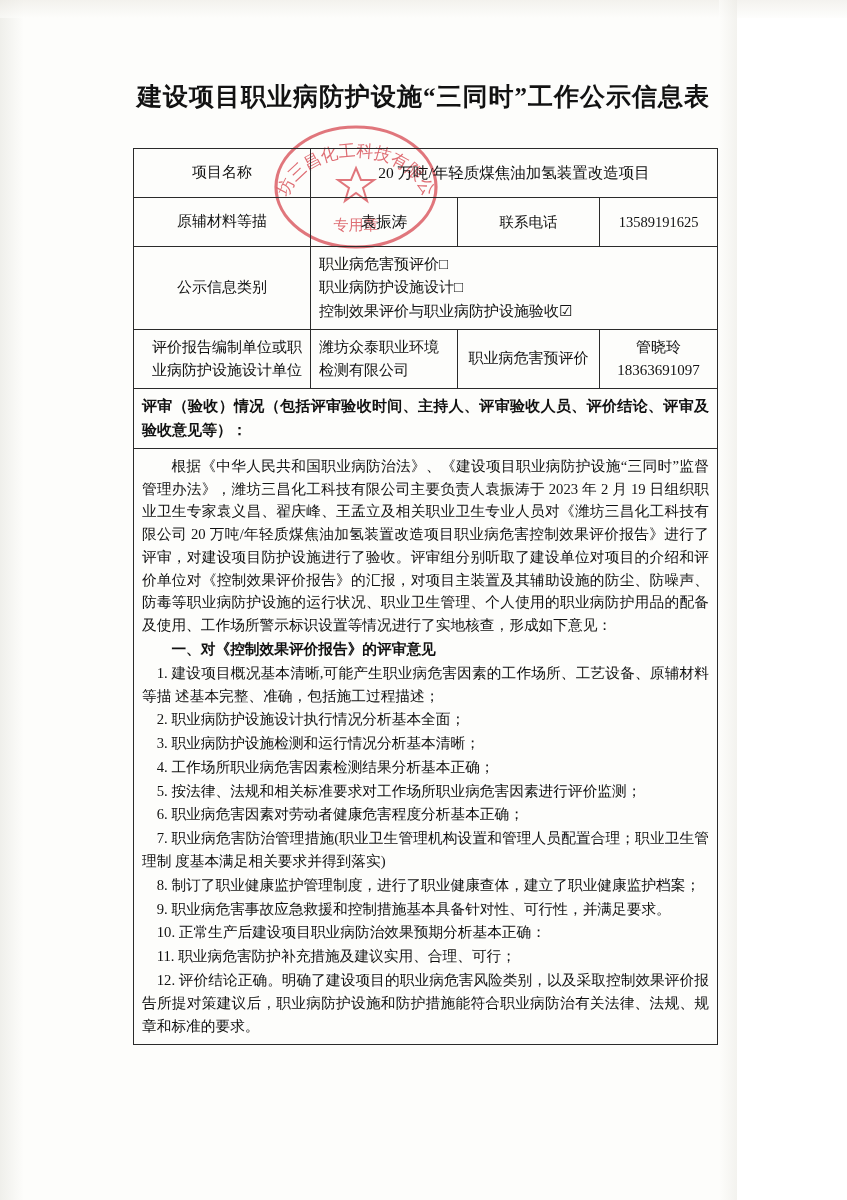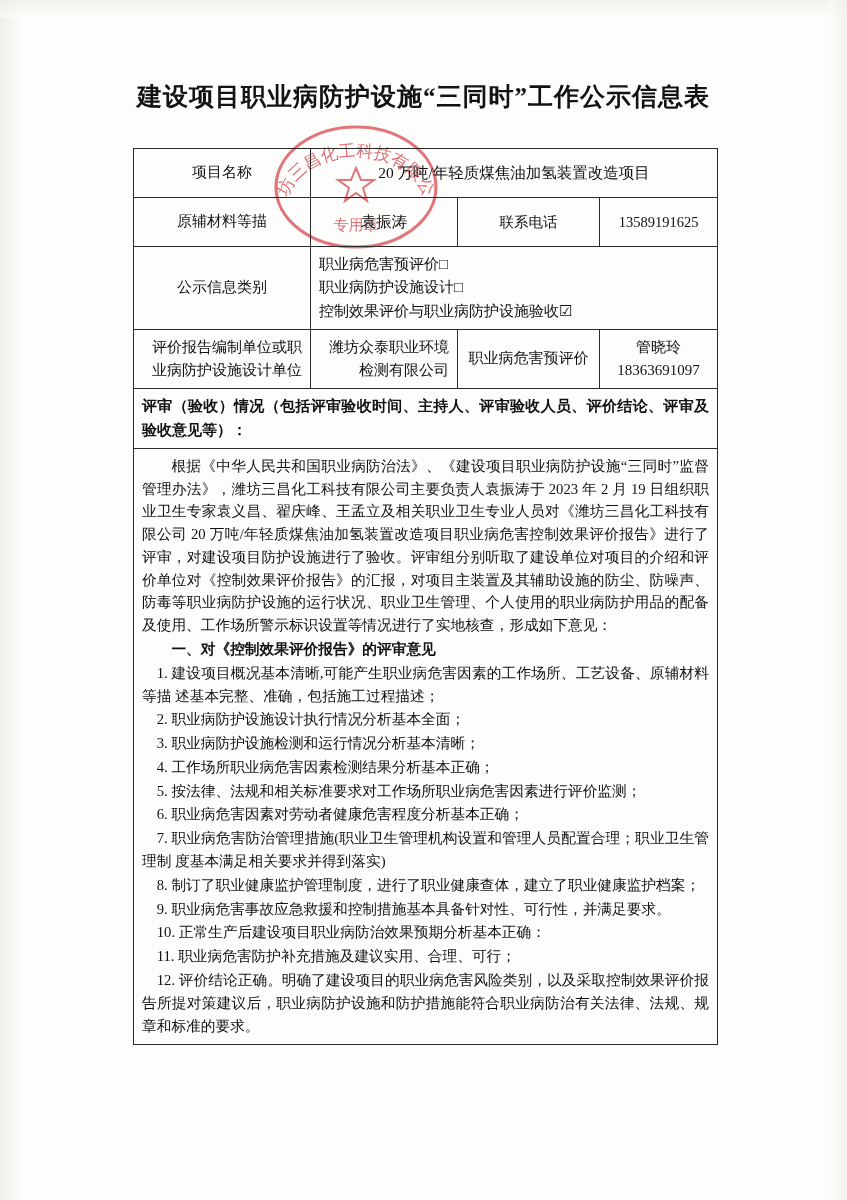--- a/index.html
+++ b/index.html
@@ -11,21 +11,21 @@
     width: 847px;
     height: 1200px;
     position: relative;
     font-family: "Liberation Serif", "DejaVu Serif", serif;
     color: #111;
     overflow: hidden;
   }
   .page {
     position: absolute;
     left: 0; top: 0;
-    width: 847px;
+    width: 737px;
     height: 1200px;
     background: #fdfdfb;
   }
   
   .scan-edge-left {
     position: absolute;
     left: 0; top: 0; width: 24px; height: 1200px;
     background: linear-gradient(to right, #e9e9e4, #fdfdfb);
     opacity: .7;
   }
@@ -81,21 +81,21 @@
   .row-h1 td { height: 36px; }
   .nature-cell {
     text-align: center;
     font-size: 15px;
     letter-spacing: 0.5px;
   }
   .nature-cell .opt { display: inline-block; margin: 0 6px; white-space: nowrap; }
   .cat-cell { font-size: 15px; line-height: 1.75; padding-left: 10px; }
   .cat-cell div { white-space: nowrap; }
   .unit-label { text-align: right; font-size: 15px; line-height: 1.5; }
-  .unit-name { text-align: right; font-size: 15px; line-height: 1.5; }
+  .unit-name { text-align: left; font-size: 15px; line-height: 1.5; }
   .contact-label { text-align: center; font-size: 15px; line-height: 1.5; }
   .contact-val { text-align: center; font-size: 15px; }
 
   .review-head {
     font-weight: bold;
     font-size: 15px;
     line-height: 1.7;
     padding: 7px 9px 5px 9px;
     text-align: justify;
   }

